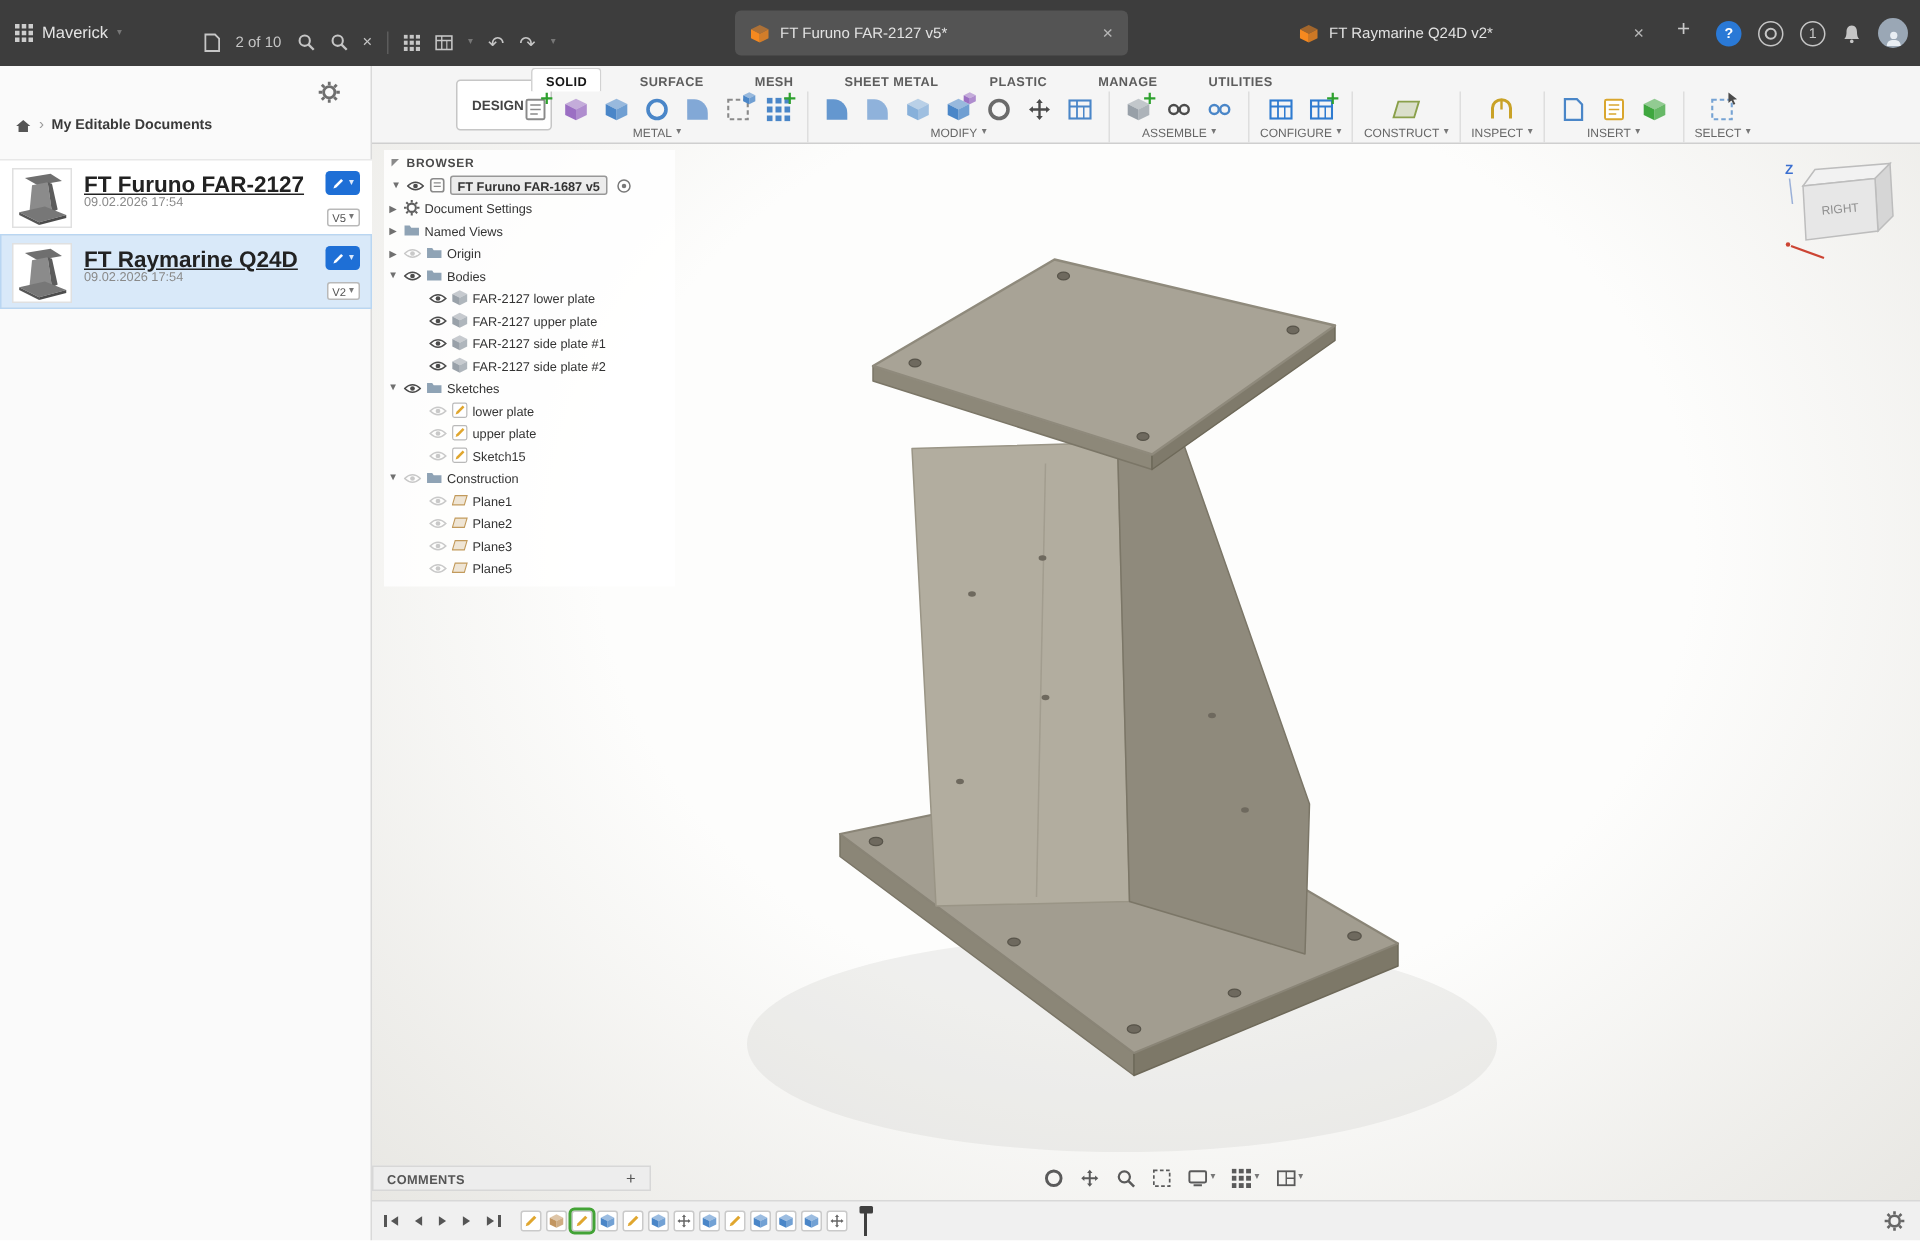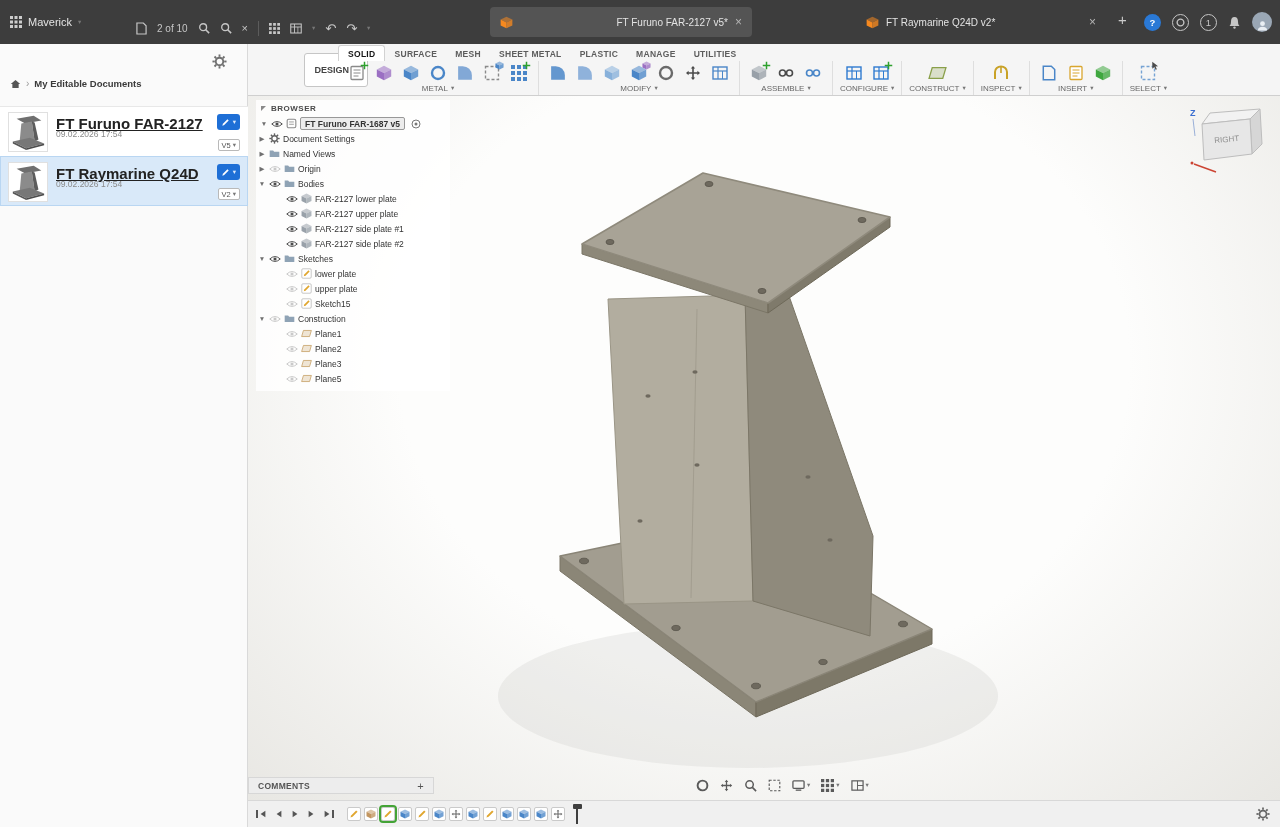--- a/index.html
+++ b/index.html
@@ -8,21 +8,21 @@
   svg { display:block; }
 
   
   .topbar { position:absolute; top:0; left:0; width:1280px; height:44px; background:#3d3d3d; color:#d9d9d9; z-index:30; }
   .tb-app { position:absolute; left:10px; top:0; height:44px; display:flex; align-items:center; gap:6px; font-size:11px; color:#e4e4e4; }
   .tb-nav { position:absolute; left:136px; top:0; height:56px; display:flex; align-items:center; gap:10px; color:#c6c6c6; font-size:10px; }
   .tb-sep { width:1px; height:15px; background:#5c5c5c; }
   .glyph { font-size:11px; line-height:1; color:#c6c6c6; }
   .doc-tab { position:absolute; top:7px; height:30px; display:flex; align-items:center; gap:7px; padding:0 10px; border-radius:4px; font-size:10px; color:#e3e3e3; cursor:default; }
   .doc-tab.active { background:#545454; }
-  .tab1 { left:490px; width:262px;text-align:right; } .tab2 { left:856px; width:250px;justify-content:center; }
+  .tab1 { left:490px; width:262px; } .tab2 { left:856px; width:250px;justify-content:center; }
   .tab-title { white-space:nowrap; overflow:hidden; flex:1; }
   .tab-close { color:#b5b5b5; font-size:12px; }
   .newtab { position:absolute; left:1118px; top:12px; font-size:15px; color:#c9c9c9; line-height:1; }
   .tb-right { position:absolute; right:8px; top:0; height:44px; display:flex; align-items:center; gap:11px; }
   .circ { width:17px; height:17px; border-radius:50%; display:flex; align-items:center; justify-content:center; font-size:9.5px; flex:none; }
   .help { background:#2a79d6; color:#fff; font-weight:bold; }
   .ring { border:1.4px solid #c6c6c6; color:#c6c6c6; }
   .avatar { width:20px; height:20px; border-radius:50%; background:#9aa7b5; display:flex; align-items:flex-end; justify-content:center; overflow:hidden; }
   .avatar svg { width:13px; height:13px; color:#e9eef3; }
   .bell-ic { width:13px; height:13px; color:#c6c6c6; }
@@ -46,21 +46,21 @@
   .editbtn .caret { color:#dce9fb; }
   .verpill { position:absolute; bottom:5px; right:8px; height:12px; padding:0 3px; border:1px solid #b9b9b9; border-radius:2px; background:#fff; font-size:7.5px; color:#555; display:flex; align-items:center; gap:2px; }
 
   
   .main { position:absolute; top:44px; left:248px; width:1032px; height:783px; }
 
   
   .ribbon { position:absolute; top:0; left:0; width:1032px; height:52px; background:#f5f5f5; border-bottom:1px solid #cfcfcf; z-index:10; }
   .designbtn { position:absolute; left:8px; top:9px; width:64px; height:34px; background:#fff; border:1px solid #c6c6c6; border-radius:3px; display:flex; align-items:center; justify-content:center; gap:5px; font-size:9px; font-weight:bold; color:#444;margin-left:48px; }
   .rtabs { position:absolute; left:90px; top:1px; height:16px; display:flex; align-items:flex-end; }
-  .rtab { padding:3px 9px 2px; font-size:8.5px; font-weight:bold; color:#5d5d5d; letter-spacing:.3px; }
+  .rtab { padding:3px 9px 2px; font-size:8.5px; font-weight:bold; color:#5d5d5d; letter-spacing:.3px;margin-left:16px; }
   .rtab.active { background:#fff; color:#161616; border:1px solid #d2d2d2; border-bottom:none; border-radius:3px 3px 0 0; }
   .rgroups { position:absolute; left:90px; top:17px; height:34px; display:flex; }
   .rgroup { border-right:1px solid #dedede; padding:0 7px; display:flex; flex-direction:column; align-items:center; }
   .ricons { display:flex; align-items:center; gap:3px; height:23px; }
   .tool { position:relative; width:24px; height:22px; display:flex; align-items:center; justify-content:center; border-radius:2px; }
   .tool .main-ic { width:16px; height:16px; }
   .tool .ov { position:absolute; right:0; top:-1px; width:9px; height:9px; color:#2ea12e; }
   .glabel { font-size:8px; color:#666; display:flex; align-items:center; gap:3px; }
   .caret { font-size:6.5px; color:#777; line-height:1; }
 

